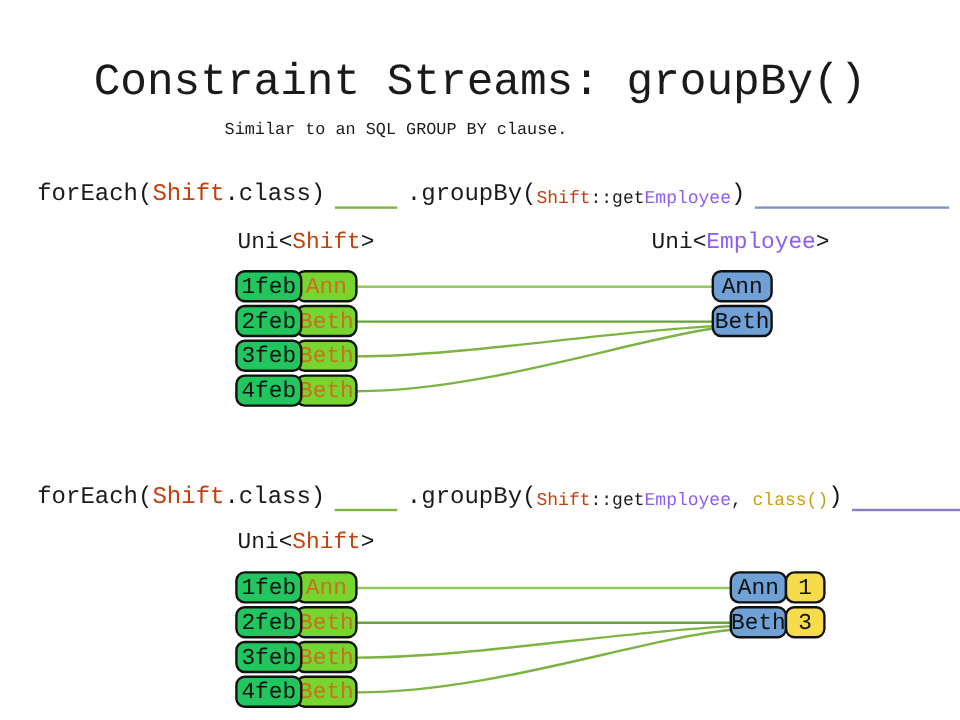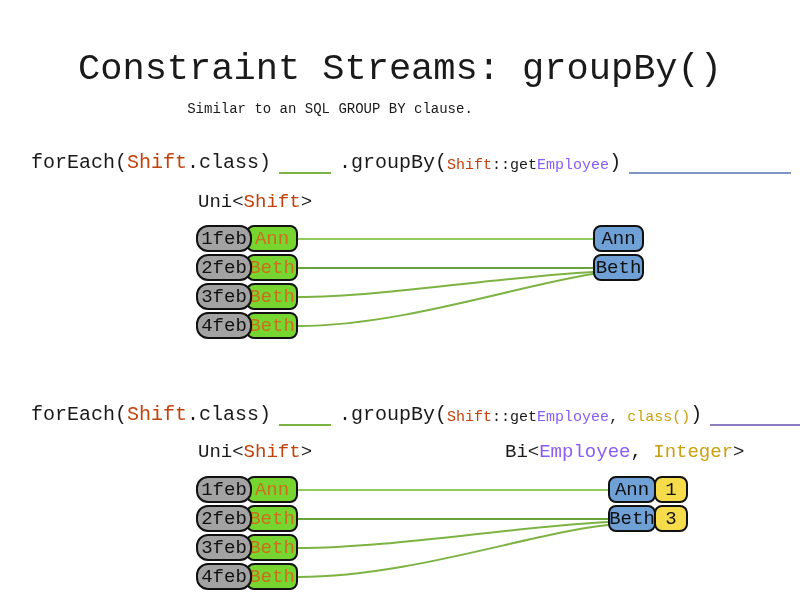--- a/index.html
+++ b/index.html
@@ -20,21 +20,21 @@
   .flowline { height:2px; margin:2px 8px 0 8px; }
   .fl-green  { background:#7cb342; width:52px; }
   .fl-blue   { background:#7e96c4; width:162px; }
   .fl-purple { background:#8e7cc3; width:108px; }
   .dlabel { position:absolute; font-size:19px; white-space:pre; }
   svg.lines { position:absolute; left:0; top:0; z-index:1; }
   .box { position:absolute; box-sizing:border-box; height:27px;
          border:2px solid #111; border-radius:8px;
          display:flex; align-items:center; justify-content:center;
          font-size:19px; z-index:2; }
-  .cell-date { background:#a3a3a3; color:#111; z-index:3;border-radius:12px; }
+  .cell-date { background:#22c55e; color:#111; z-index:3; }
   .cell-name { background:#76d62f; color:#cc6e1e; }
   .gbox { background:#6fa0d6; color:#111; }
   .cbox { background:#f6dc4b; color:#111; }
   .ln-light { stroke:#94c95e; }
   .ln-dark  { stroke:#67a33a; }
   .ln-mid   { stroke:#7cb342; }
 </style>
 </head>
 <body>
 
@@ -45,31 +45,31 @@
 
   <div class="codeline" style="top:118px;">
     <span>forEach(</span><span class="t-green">Shift</span><span>.class)</span>
     <div class="flowline fl-green"></div>
     <span>.groupBy(</span><span class="small t-green">Shift</span><span class="small">::get</span><span class="small t-blue">Employee</span><span>)</span>
     <div class="flowline fl-blue"></div>
     <span>...</span>
   </div>
 
   <div class="dlabel" style="left:198px; top:158px;"><span>Uni&lt;</span><span class="t-green">Shift</span><span>&gt;</span></div>
+  <div class="dlabel" style="left:543px; top:158px;"><span>Uni&lt;</span><span class="t-blue">Employee</span><span>&gt;</span></div>
 
   <div class="codeline" style="top:370px;">
     <span>forEach(</span><span class="t-green">Shift</span><span>.class)</span>
     <div class="flowline fl-green"></div>
     <span>.groupBy(</span><span class="small t-green">Shift</span><span class="small">::get</span><span class="small t-blue">Employee</span><span class="small">, </span><span class="small t-gold">class()</span><span>)</span>
     <div class="flowline fl-purple"></div>
     <span>...</span>
   </div>
 
   <div class="dlabel" style="left:198px; top:408px;"><span>Uni&lt;</span><span class="t-green">Shift</span><span>&gt;</span></div>
-  <div class="dlabel" style="left:505px; top:408px;"><span>Bi&lt;</span><span class="t-blue">Employee</span><span>, </span><span class="t-gold">Integer</span><span>&gt;</span></div>
 
   <svg class="lines" width="800" height="600">
     <g fill="none" stroke-width="2" stroke-linecap="round">
       <path class="ln-light" d="M298 206 H593"></path>
       <path class="ln-dark" d="M298 235 H593"></path>
       <path class="ln-mid" d="M298 264 C380 264, 500 244, 593 239"></path>
       <path class="ln-mid" d="M298 293 C400 293, 520 252, 593 241"></path>
       <path class="ln-light" d="M298 457 H608"></path>
       <path class="ln-dark" d="M298 486 H608"></path>
       <path class="ln-mid" d="M298 515 C390 515, 510 494, 608 489"></path>

